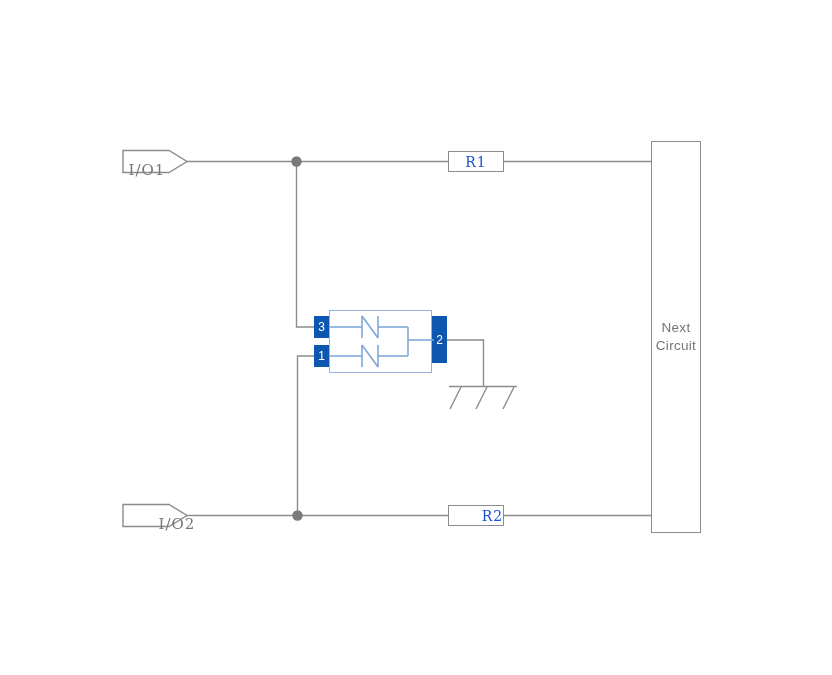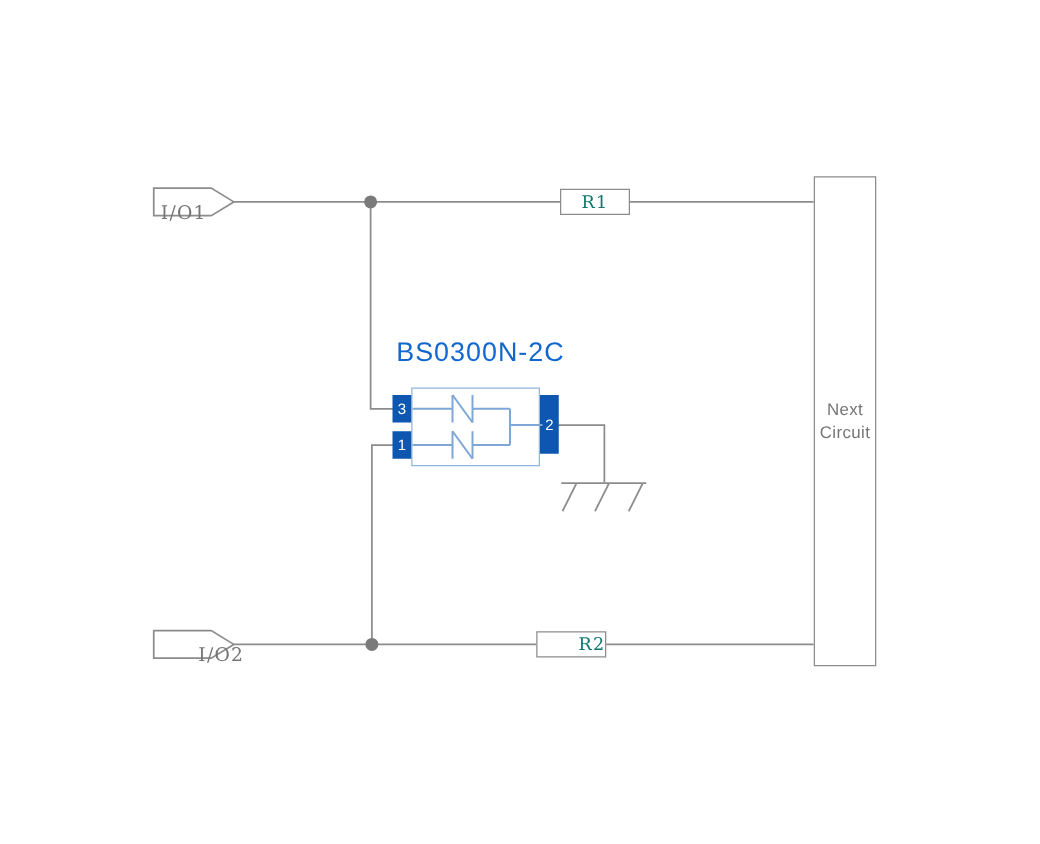--- a/index.html
+++ b/index.html
@@ -49,21 +49,21 @@
     height: 21px;
     background: #ffffff;
     border: 1.4px solid #8c8c8c;
     box-sizing: border-box;
     display: flex;
     align-items: center;
     justify-content: center;
     font-family: "DejaVu Serif", serif;
     font-size: 14px;
     letter-spacing: 1px;
-    color: #0f766e;
+    color: #1d4ed8;
   }
 
   
   .next-box {
     z-index: 2;
     left: 651px;
     top: 141px;
     width: 50px;
     height: 392px;
     background: #ffffff;
@@ -145,30 +145,29 @@
   </svg>
 
   <div class="abs tag-label" style="left:122px; top:150px;">I/O1</div>
 
   <div class="abs tag-label" style="left:122px; top:504px;padding-left:30px;">I/O2</div>
 
   <div class="abs r-box" style="left:448px; top:151px;">
     <span>R1</span>
   </div>
 
-  <div class="abs r-box" style="left:429px; top:505px;padding-left:33px;">
+  <div class="abs r-box" style="left:448px; top:505px;padding-left:33px;">
     <span>R2</span>
   </div>
 
   <div class="abs next-box">
     <span>Next</span>
     <span>Circuit</span>
   </div>
 
-  <div class="abs comp-label">BS0300N-2C</div>
 
   <div class="abs comp-body"></div>
 
   <div class="abs pin pin-left" id="pin3">
     <span>3</span>
   </div>
   <div class="abs pin pin-left" id="pin1">
     <span>1</span>
   </div>
   <div class="abs pin" id="pin2">

